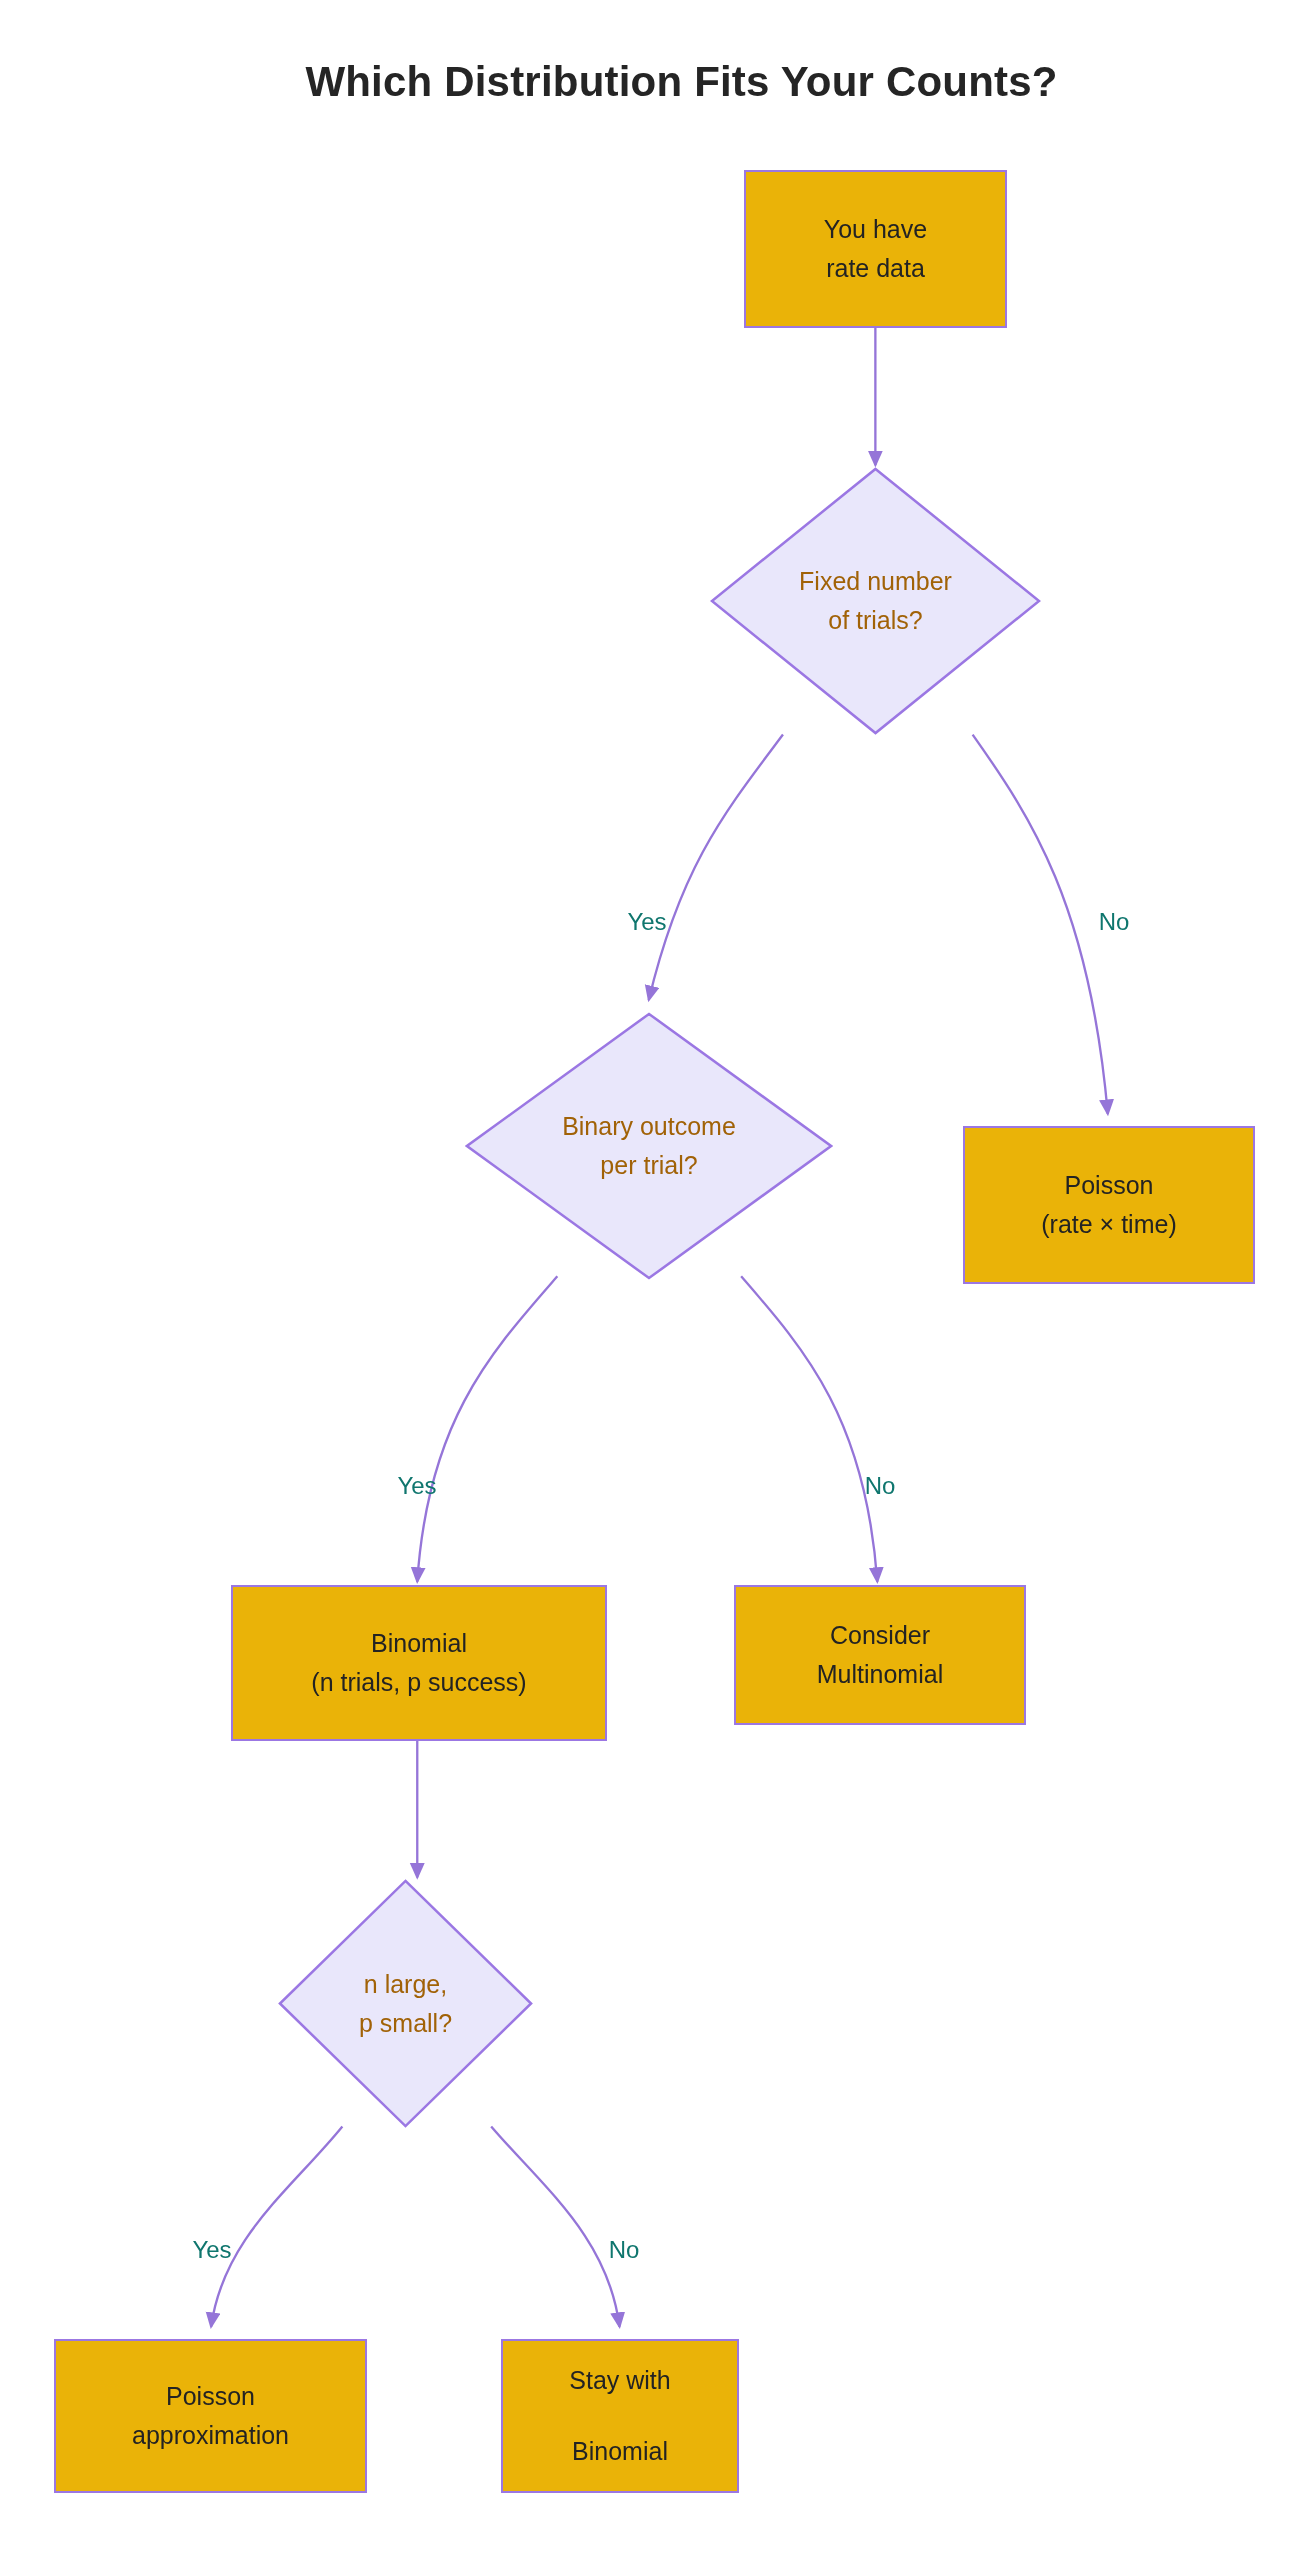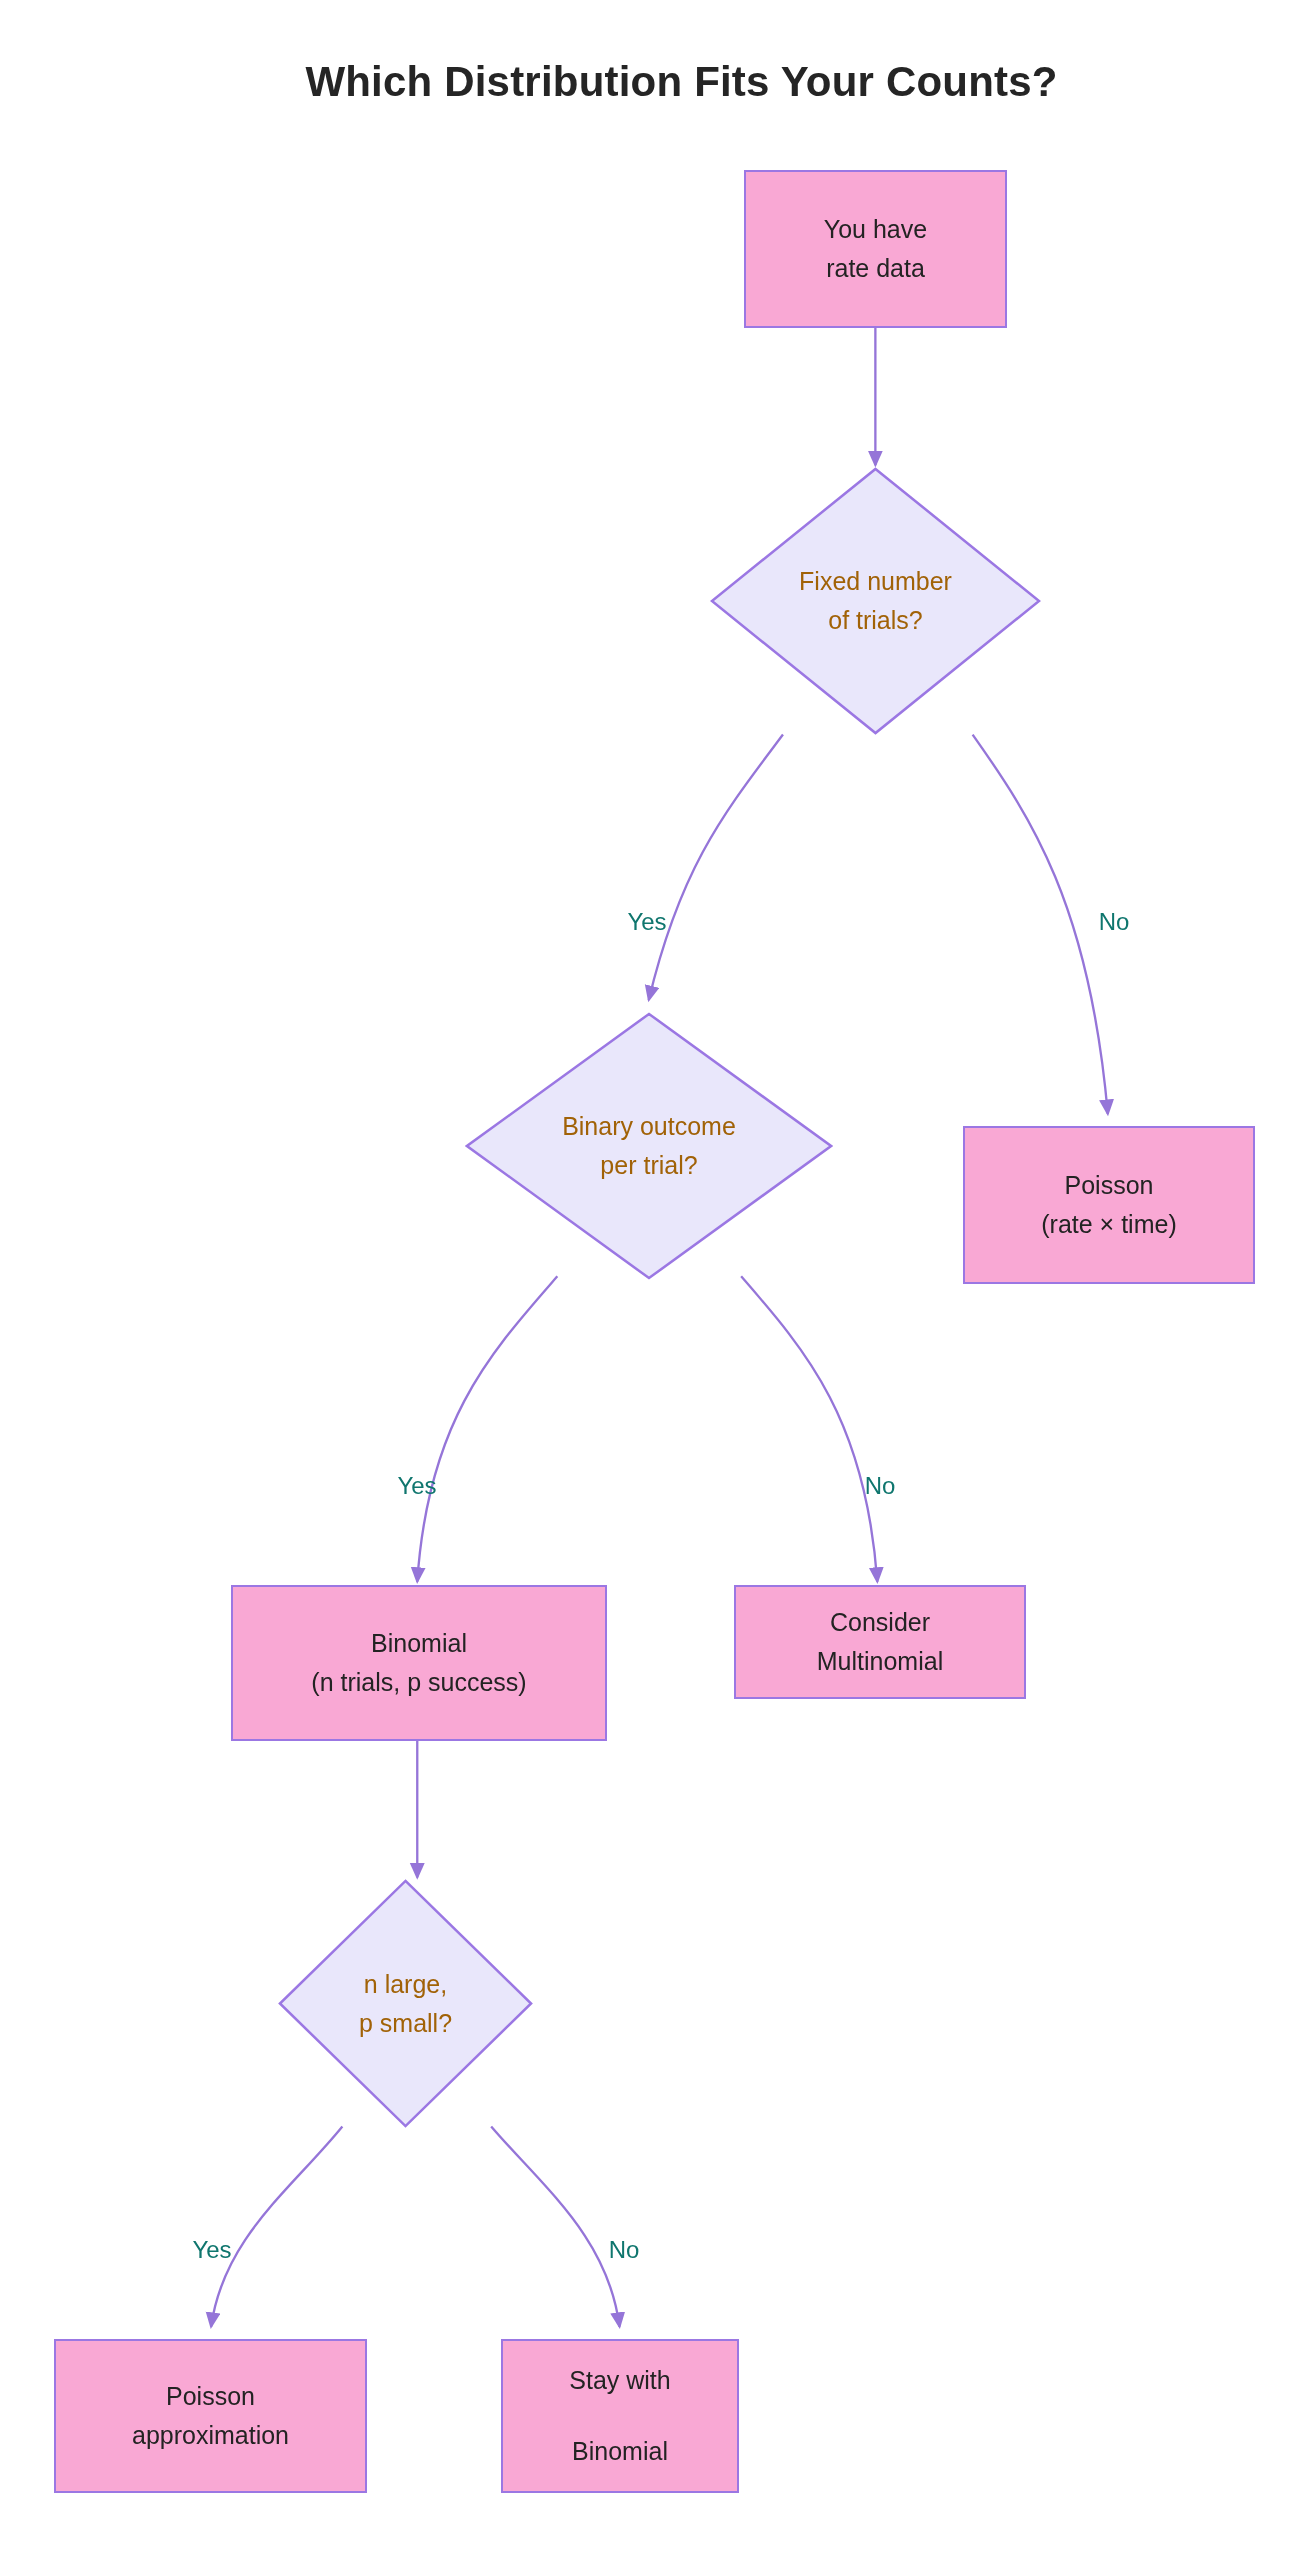--- a/index.html
+++ b/index.html
@@ -37,21 +37,21 @@
     font-weight: bold;
     color: #252525;
     letter-spacing: 0.2px;
     white-space: nowrap;
     padding-left: 24px;
   }
   
   .node-rect {
     position: absolute;
     box-sizing: border-box;
-    background: #f9a8d4;
+    background: #eab308;
     border: 2.4px solid #9b77e3;
     display: flex;
     flex-direction: column;
     align-items: center;
     justify-content: center;
     text-align: center;
     line-height: 1.55;
     font-size: 25px;
     color: #232323;
   }
@@ -176,21 +176,21 @@
       <span class="line">Binary outcome</span>
       <span class="line">per trial?</span>
     </div>
   </div>
 
   <div class="node-rect" style="left:231px; top:1585px; width:376px; height:156px;">
     <span class="line">Binomial</span>
     <span class="line">(n trials, p success)</span>
   </div>
 
-  <div class="node-rect" style="left:734px; top:1585px; width:292px; height:114px;">
+  <div class="node-rect" style="left:734px; top:1585px; width:292px; height:140px;">
     <span class="line">Consider</span>
     <span class="line">Multinomial</span>
   </div>
 
   <div class="node-diamond" style="left:278px; top:1879px; width:255px; height:249px;">
     <svg class="dia-shape" viewBox="0 0 262 256" preserveAspectRatio="none">
       <polygon points="131,2 260,128 131,254 2,128" fill="#e9e7fb" stroke="#9b77e3" stroke-width="2.6"></polygon>
     </svg>
     <div class="dia-text">
       <span class="line">n large,</span>

